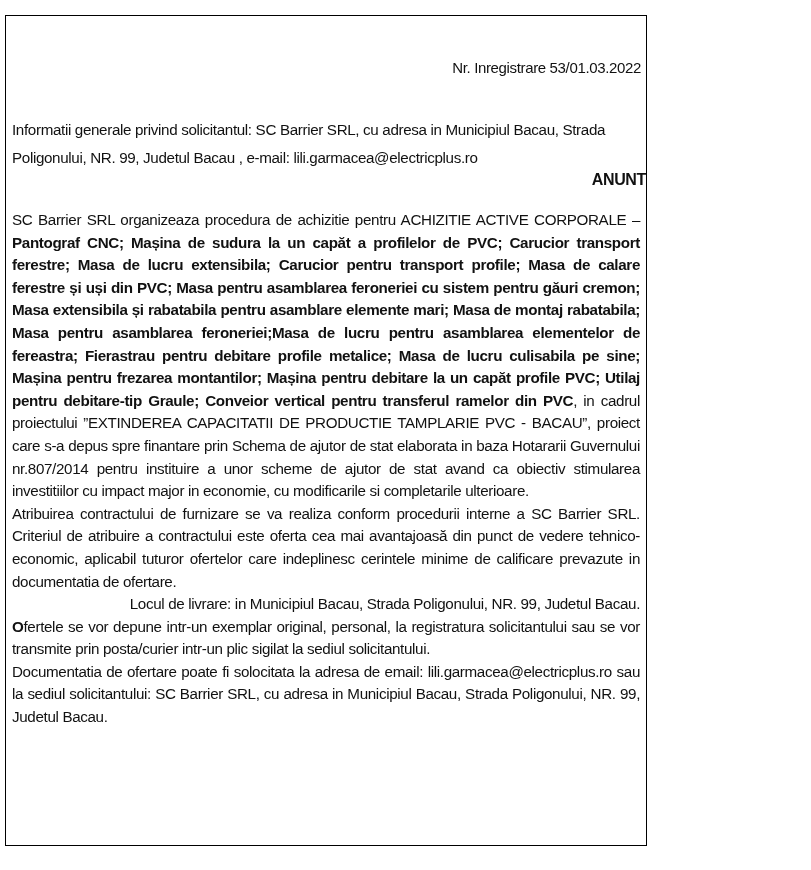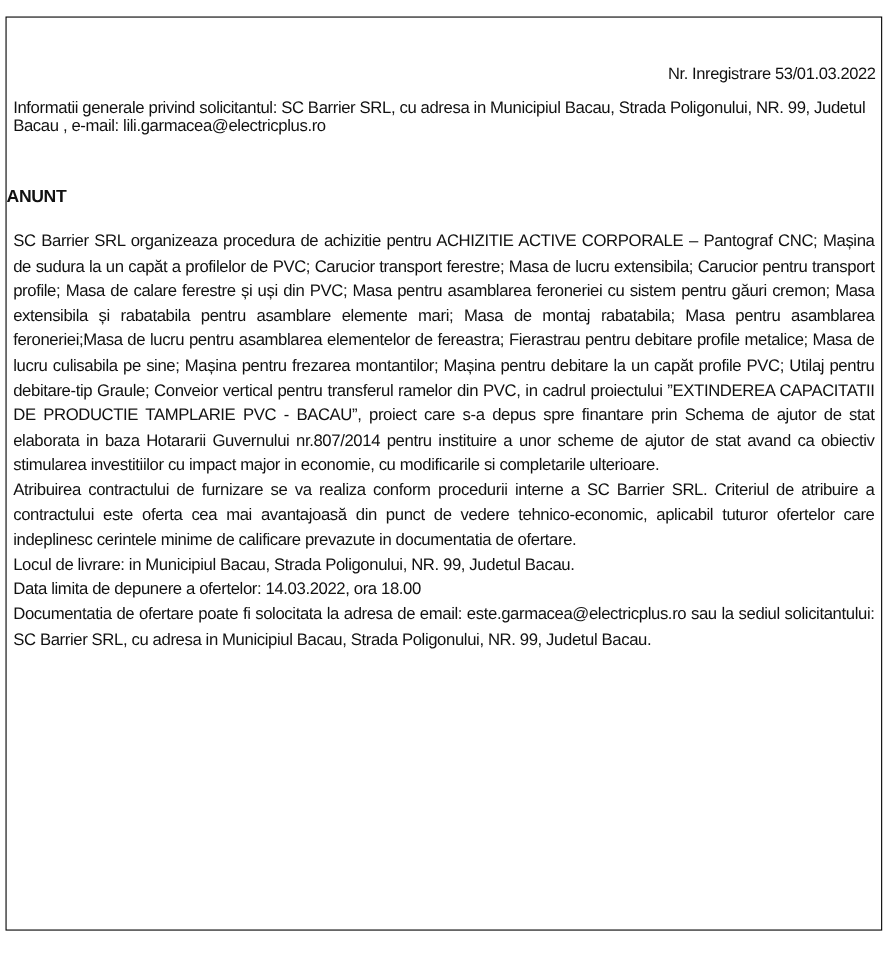--- a/index.html
+++ b/index.html
@@ -1,65 +1,65 @@
 <!DOCTYPE html>
 <html><head>
   <meta charset="utf-8">
   <style>
     html, body { margin: 0; padding: 0; background: #ffffff; }
     body { width: 811px; height: 870px; position: relative; overflow: hidden; }
     .page {
       position: absolute;
       left: 5px; top: 15px;
-      width: 797px; height: 831px;
+      width: 642px; height: 831px;
       border: 1.5px solid #000;
       box-sizing: border-box;
       font-family: "Liberation Sans", sans-serif;
       color: #111;
       font-size: 15.2px;
       letter-spacing: -0.35px;
     }
     .reg {
       position: absolute; right: 5px; top: 43px;
       font-size: 15px;
     }
     .info {
-      position: absolute; left: 6px; right: 6px; top: 75px;
-      line-height: 16px;
+      position: absolute; left: 6px; right: 6px; top: 100px;
+      line-height: 28px;
     }
     .title {
       position: absolute; left: 0; right: 0; top: 155px;
-      text-align: left; font-weight: bold; font-size: 16px;
+      text-align: right; font-weight: bold; font-size: 16px;
     }
     .body {
       position: absolute; left: 6px; right: 6px; top: 193px;
       line-height: 22.6px;
     }
     .body p { margin: 0; text-align: justify; }
-    .body p.left { text-align: left; }
-    b { font-weight: normal; }
+    .body p.left { text-align: right; }
+    b { font-weight: bold; }
   </style>
 </head>
 <body>
 
 <div class="page">
   <div class="reg">Nr. Inregistrare 53/01.03.2022</div>
 
   <div class="info">Informatii generale privind solicitantul: SC Barrier SRL, cu adresa in Municipiul Bacau, Strada Poligonului, NR. 99, Judetul Bacau , e-mail: lili.garmacea@electricplus.ro</div>
 
   <div class="title">ANUNT</div>
 
   <div class="body">
     <p><span>SC Barrier SRL organizeaza procedura de achizitie pentru ACHIZITIE ACTIVE CORPORALE – </span><b>Pantograf CNC; Mașina de sudura la un capăt a profilelor de PVC; Carucior transport ferestre; Masa de lucru extensibila; Carucior pentru transport profile; Masa de calare ferestre și uși din PVC; Masa pentru asamblarea feroneriei cu sistem pentru găuri cremon; Masa extensibila și rabatabila pentru asamblare elemente mari; Masa de montaj rabatabila; Masa pentru asamblarea feroneriei;Masa de lucru pentru asamblarea elementelor de fereastra; Fierastrau pentru debitare profile metalice; Masa de lucru culisabila pe sine; Mașina pentru frezarea montantilor; Mașina pentru debitare la un capăt profile PVC; Utilaj pentru debitare-tip Graule; Conveior vertical pentru transferul ramelor din PVC</b><span>, in cadrul proiectului ”</span><span>EXTINDEREA CAPACITATII DE PRODUCTIE TAMPLARIE PVC - BACAU</span><span>”, proiect care s-a depus spre finantare prin Schema de ajutor de stat elaborata in baza Hotararii Guvernului nr.807/2014 pentru instituire a unor scheme de ajutor de stat avand ca obiectiv stimularea investitiilor cu impact major in economie, cu modificarile si completarile ulterioare.</span></p>
 
     <p>Atribuirea contractului de furnizare se va realiza conform procedurii interne a SC Barrier SRL. Criteriul de atribuire a contractului este oferta cea mai avantajoasă din punct de vedere tehnico-economic, aplicabil tuturor ofertelor care indeplinesc cerintele minime de calificare prevazute in documentatia de ofertare.</p>
 
     <p class="left">Locul de livrare: in Municipiul Bacau, Strada Poligonului, NR. 99, Judetul Bacau.</p>
 
 
-    <p class="left"><span>Data limita de depunere a ofertelor: </span><b>14.03.2022, ora 18.00</b></p>
 
 
+    <p><b>O</b><span>fertele se vor depune intr-un exemplar original, personal, la registratura solicitantului sau se vor transmite prin posta/curier intr-un plic sigilat la sediul solicitantului.</span></p>
 
-    <p>Documentatia de ofertare poate fi solocitata la adresa de email: este.garmacea@electricplus.ro sau la sediul solicitantului: SC Barrier SRL, cu adresa in Municipiul Bacau, Strada Poligonului, NR. 99, Judetul Bacau.</p>
+    <p>Documentatia de ofertare poate fi solocitata la adresa de email: lili.garmacea@electricplus.ro sau la sediul solicitantului: SC Barrier SRL, cu adresa in Municipiul Bacau, Strada Poligonului, NR. 99, Judetul Bacau.</p>
 
   </div>
 </div>
 
 </body></html>

